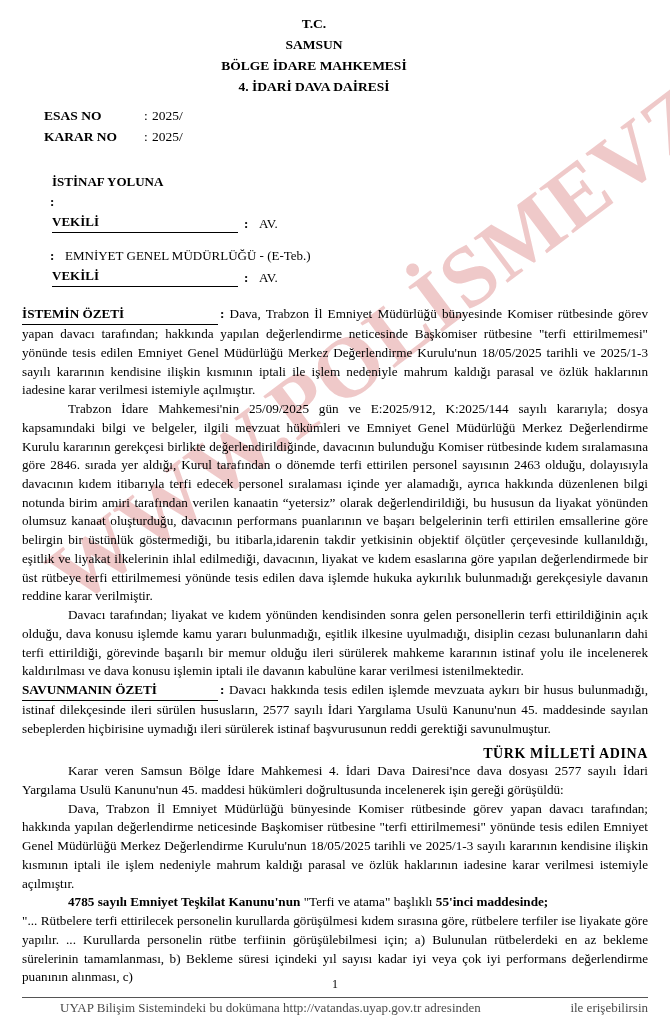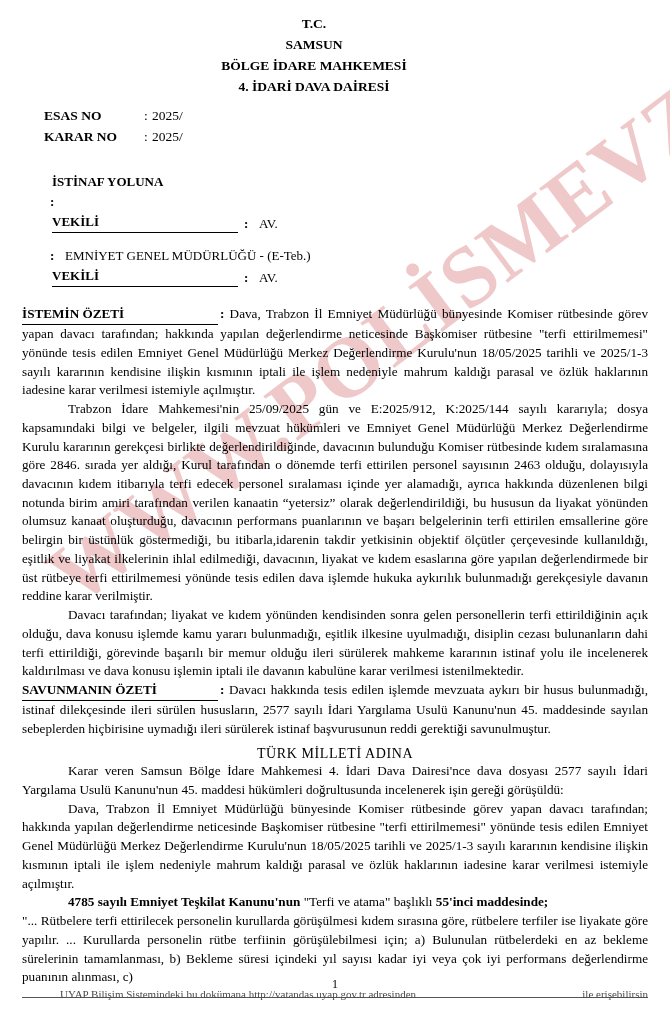--- a/index.html
+++ b/index.html
@@ -124,22 +124,22 @@
     display: inline-block;
     font-weight: bold;
     border-bottom: 1.6px solid #000;
     min-width: 196px;
     margin-right: 2px;
     text-indent: 0;
   }
   .sec-head-wrap { text-indent: 46px; display: block; }
 
   .center-head {
-    text-align: center;
-    font-weight: normal;
+    text-align: right;
+    font-weight: bold;
     font-size: 14px;
     letter-spacing: 0.6px;
     margin: 8px 0 0 0;
     text-indent: 0;
   }
 
   b.inline-b { font-weight: bold; }
 
   
   .pagenum {
@@ -156,25 +156,25 @@
     left: 22px;
     right: 22px;
     bottom: 26px;
     border-top: 1.4px solid #555;
     z-index: 2;
   }
   .footer {
     position: absolute;
     left: 22px;
     right: 22px;
-    bottom: 24px;
+    bottom: 8px;
     display: flex;
     justify-content: space-between;
     align-items: baseline;
-    font-size: 11px;
+    font-size: 13px;
     color: #4a4a4a;
     font-family: "Liberation Serif", "DejaVu Serif", serif;
     z-index: 2;
     padding-left: 38px;
   }
 </style>
 </head>
 <body>
 
 <div class="page">

